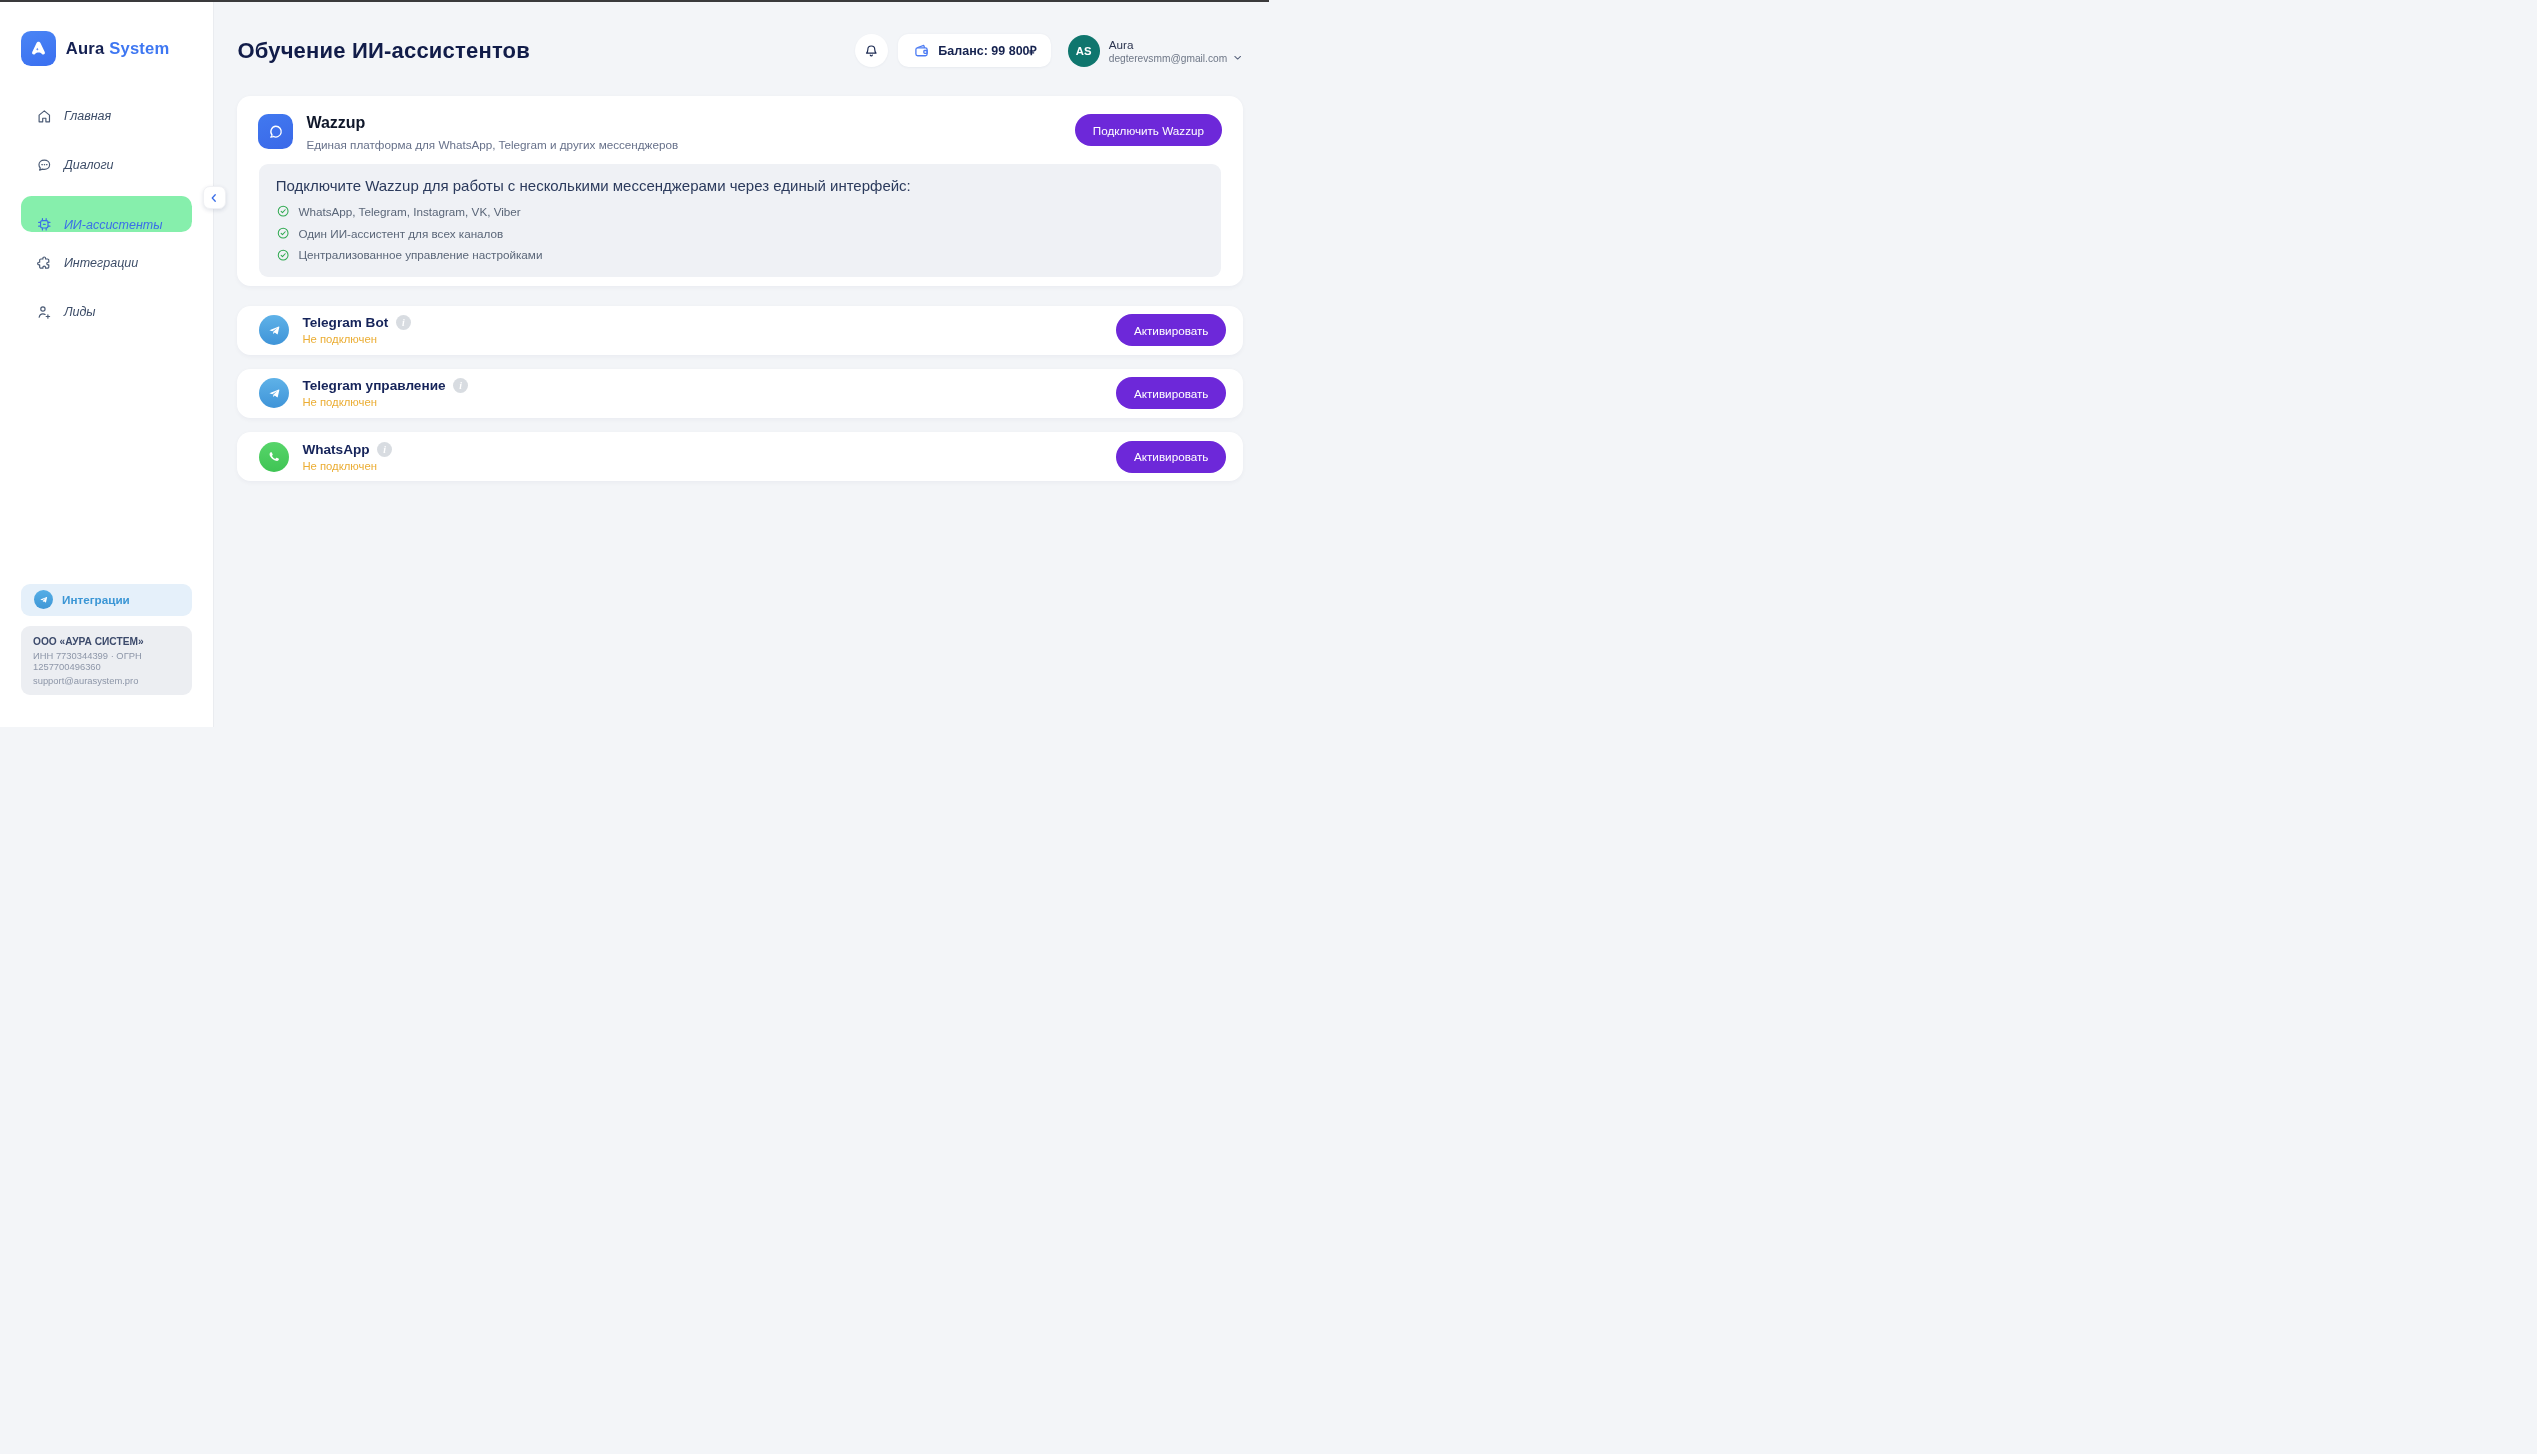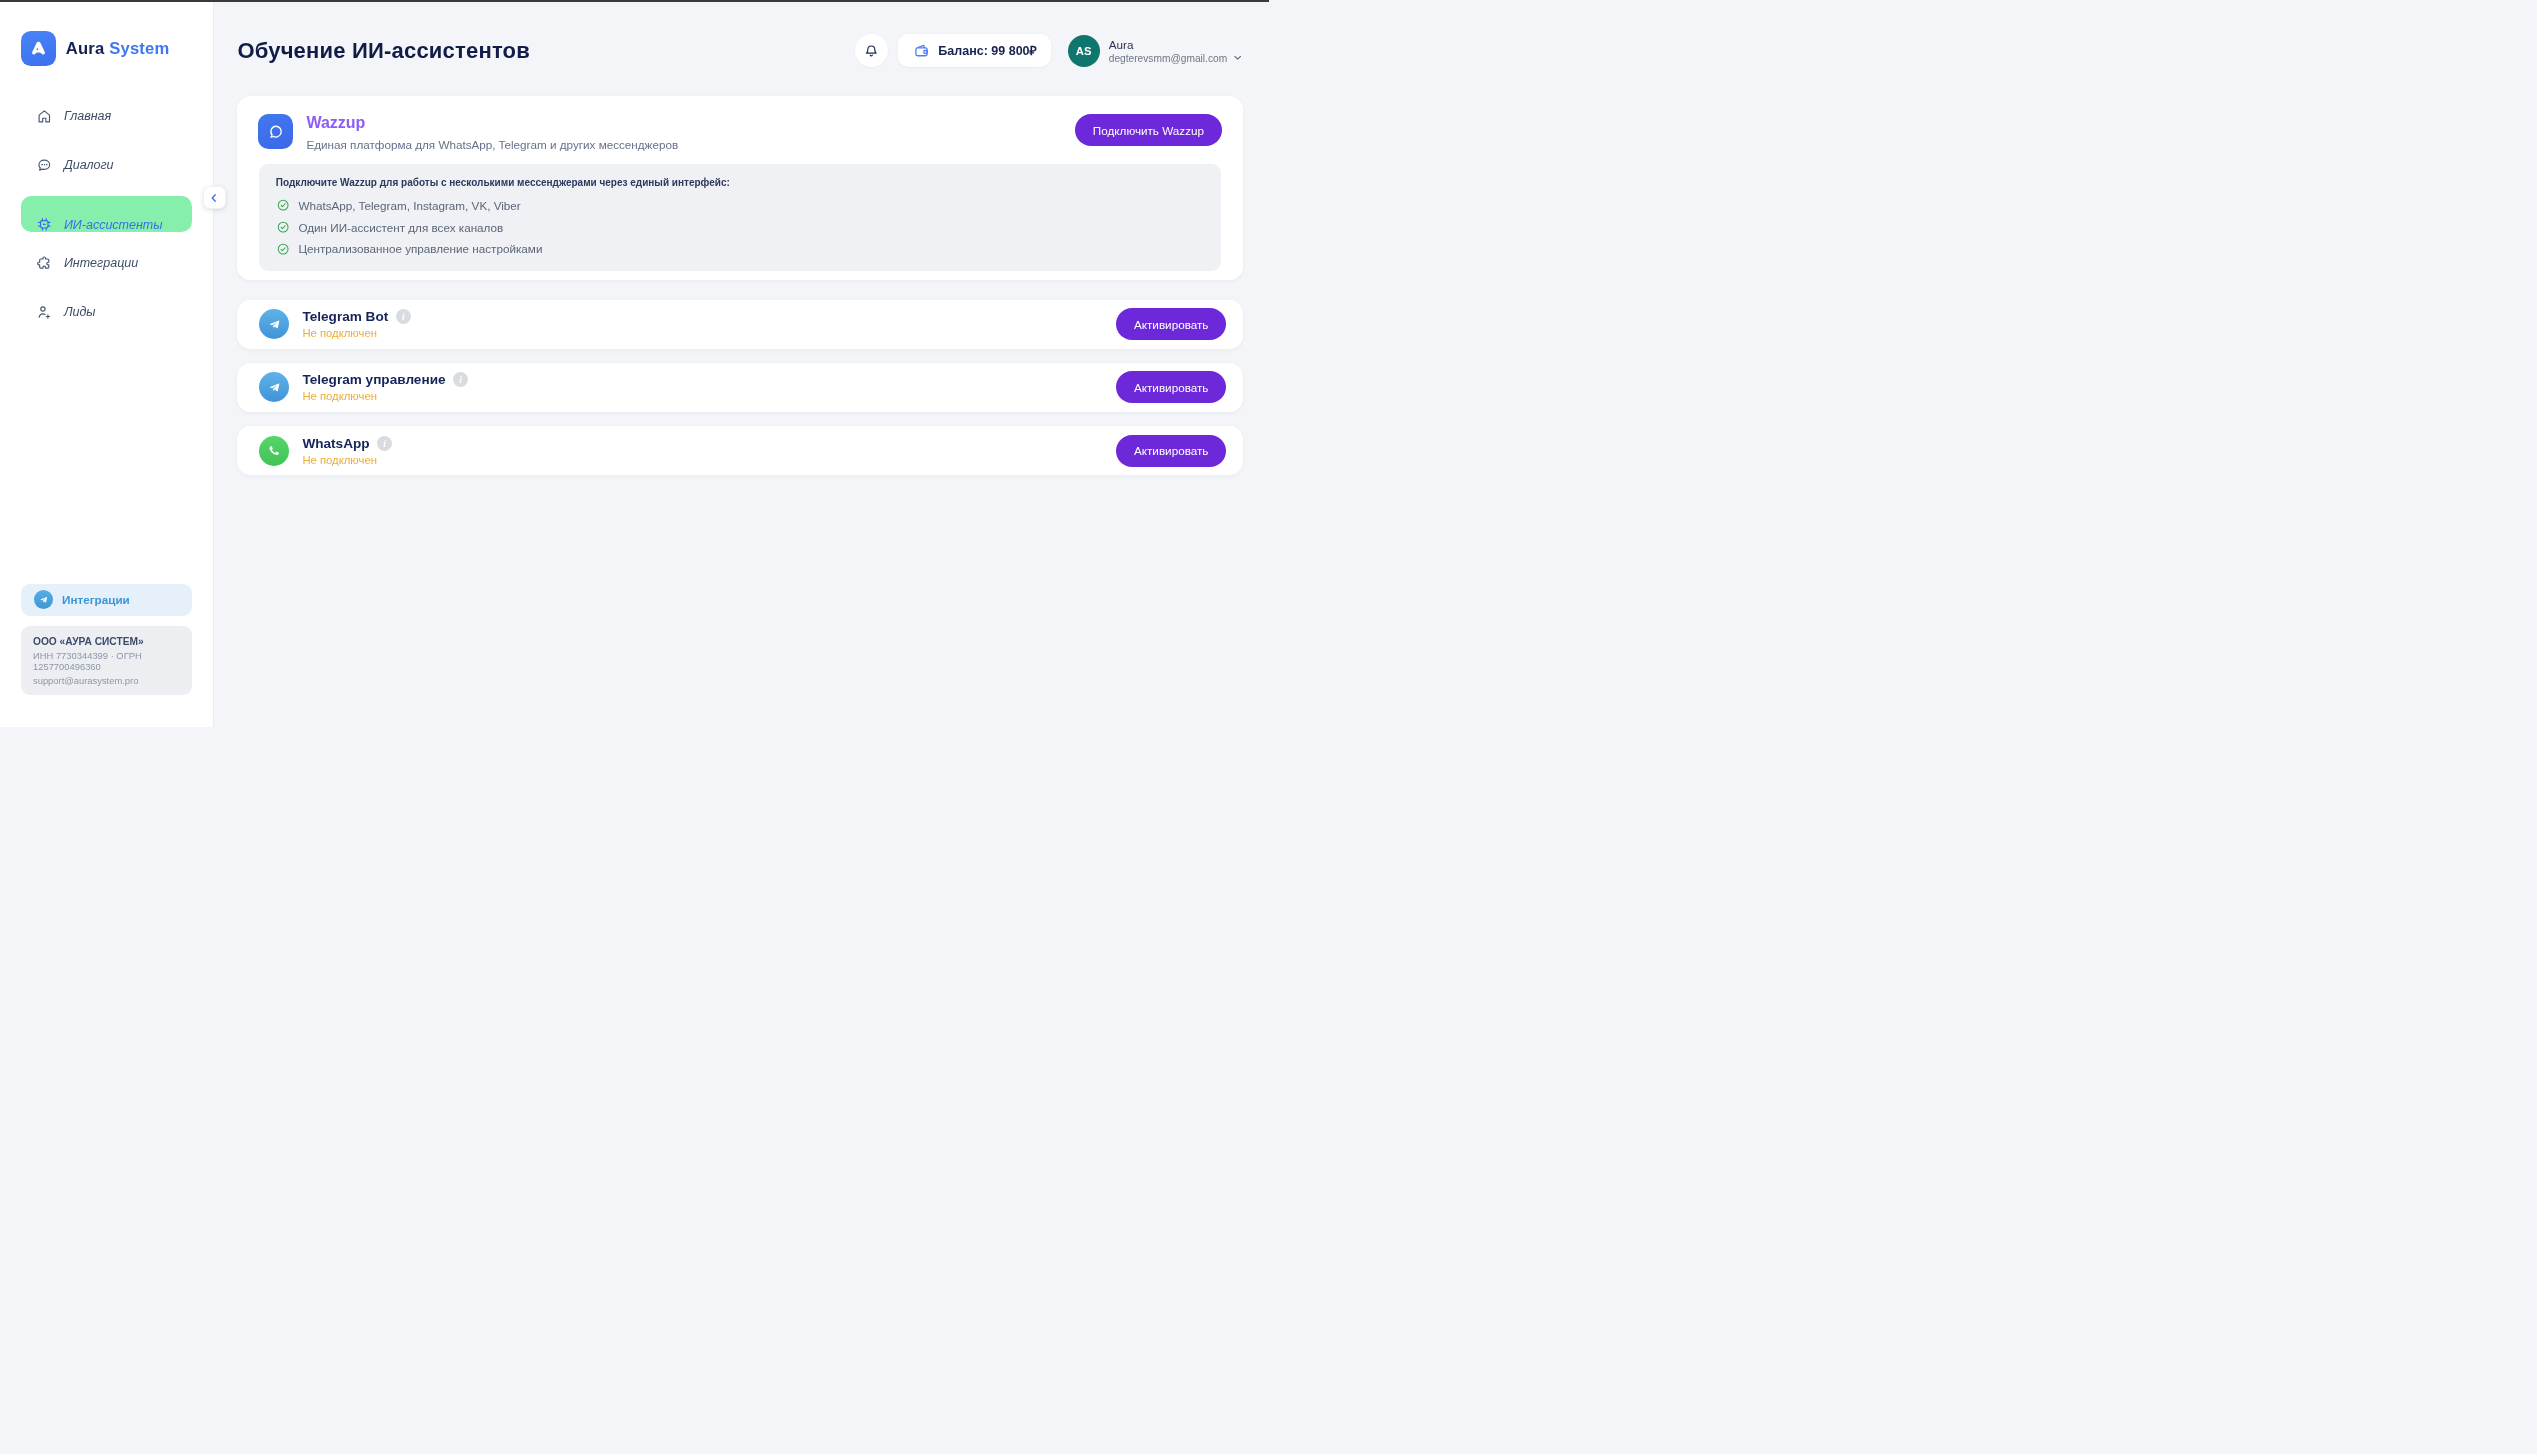--- a/index.html
+++ b/index.html
@@ -109,34 +109,34 @@
     box-shadow: 0 1.5px 4.5px rgba(16,24,64,.04);
   }
   .wazzup-card { margin-top: 29px; padding: 18px 21px 9px 21px; }
   .wazzup-top { display: flex; align-items: flex-start; }
   .wazzup-icon {
     width: 35px; height: 35px; border-radius: 10.6px;
     background: linear-gradient(160deg,#4179f0,#3a68e8);
     display: flex; align-items: center; justify-content: center; flex-shrink: 0;
   }
   .wazzup-titles { margin-left: 13px; flex: 1; }
-  .wazzup-title { font-size: 16px; font-weight: 700; color: #8b5cf6; }
+  .wazzup-title { font-size: 16px; font-weight: 700; color: #0f172a; }
   .wazzup-subtitle { font-size: 11.7px; color: #67718a; margin-top: 5.3px; }
   .btn-primary {
     background: #6d28d9; color: #ffffff; border: none; cursor: pointer;
     font-family: "Liberation Sans", sans-serif;
     font-size: 11.7px; font-weight: 500;
     height: 32px; border-radius: 16px; padding: 0 18px;
     flex-shrink: 0; white-space: nowrap;
   }
   .wazzup-panel {
     margin: 13.6px 0.8px 0 0.8px; background: #eff1f5; border-radius: 9px;
     padding: 13px 16.6px 15px 16.6px;
   }
-  .panel-heading { font-size: 10px; font-weight: 700; color: #2b3a5c; }
+  .panel-heading { font-size: 15px; font-weight: 400; color: #2b3a5c; }
   .feature-list { list-style: none; margin-top: 9.8px; display: flex; flex-direction: column; gap: 7.6px; }
   .feature-item { display: flex; align-items: center; gap: 8.3px; font-size: 11.7px; color: #5a6678; }
   .feature-item .check { display: flex; flex-shrink: 0; }
 
   .channel-row {
     margin-top: 14.3px; height: 49px;
     display: flex; align-items: center; padding: 0 16.6px 0 22px;
   }
   .channel-row.first { margin-top: 19.6px; }
   .chan-icon {

